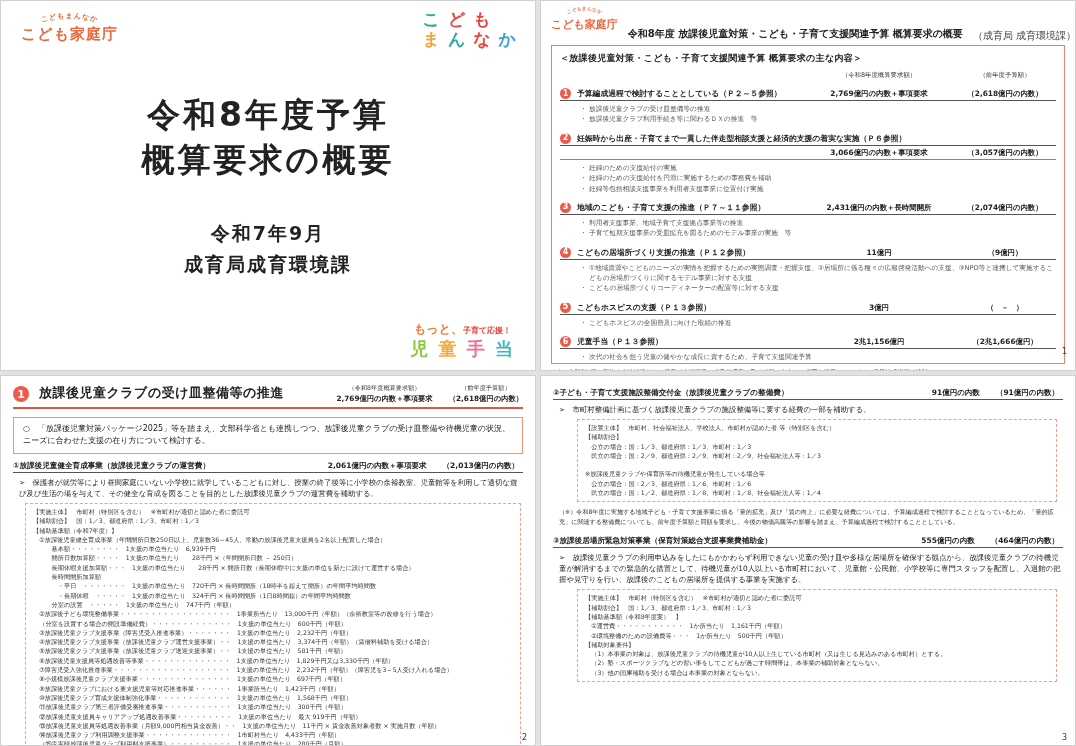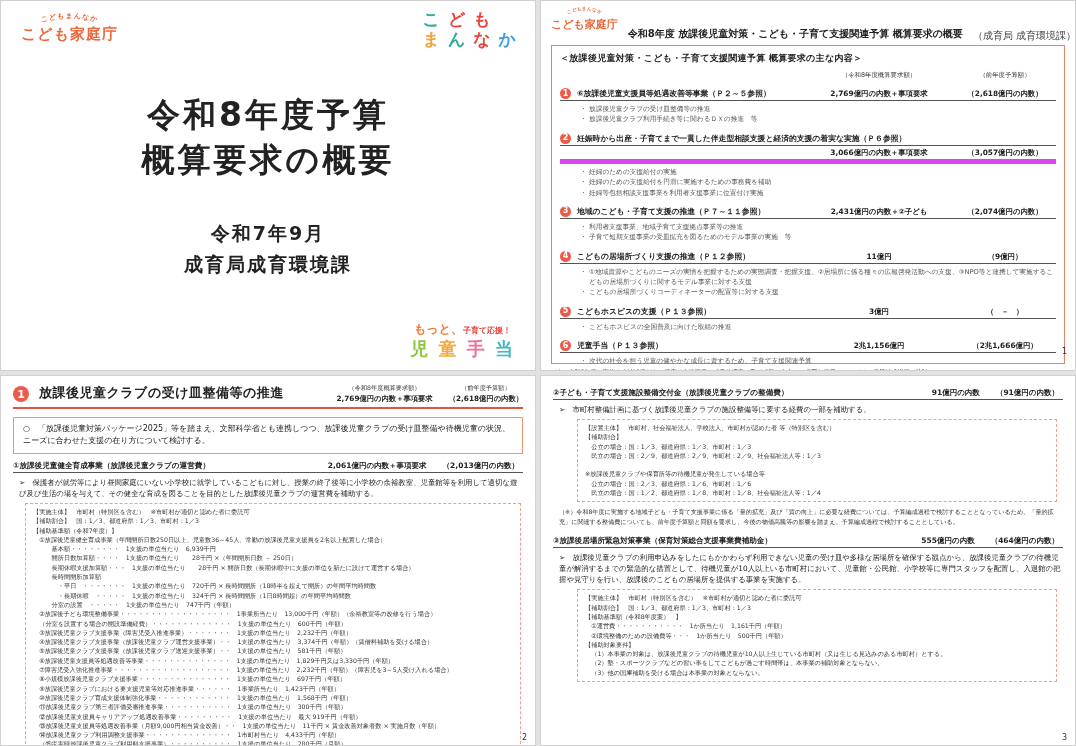--- a/index.html
+++ b/index.html
@@ -33,21 +33,21 @@
   .p1-colhead{display:flex;justify-content:flex-end;font-size:6.4px;margin-top:6px;color:#333}
   .colw1{width:150px;text-align:center}
   .colw2{width:102px;text-align:center}
   .p1-item{margin-top:8px}
   .p1-line{display:flex;align-items:flex-end;border-bottom:1px solid #555;padding-bottom:1px}
   .badge{width:11px;height:11px;border-radius:50%;background:#ee5a49;color:#fff;font-size:8px;font-weight:bold;display:inline-flex;align-items:center;justify-content:center;margin-right:6px;flex:0 0 auto;line-height:1}
   .p1-ititle{font-size:7.8px;font-weight:bold;white-space:nowrap}
   .p1-amt{margin-left:auto;font-size:7.4px;font-weight:bold}
   .p1-prev{font-size:7.4px;font-weight:bold}
   .p1-line2{display:none}
-  .p1-item.below .p1-line2{display:flex;justify-content:flex-end;border-bottom:5px solid #d946ef;padding-bottom:1px;margin-top:2px}
+  .p1-item.below .p1-line2{display:flex;justify-content:flex-end;border-bottom:1px solid #d946ef;padding-bottom:1px;margin-top:2px}
   .p1-bullets{list-style:none;margin:3px 0 0 20px}
   .p1-bullets li{font-size:6.7px;color:#555;line-height:1.55;padding-left:9px;position:relative}
   .p1-bullets li::before{content:"・";position:absolute;left:0}
   .p1-foot{font-size:6.1px;margin-top:4px;color:#333}
   .pagenum{position:absolute;right:8px;bottom:3px;font-size:8px;color:#333}
 
   
   .p2{padding:8px 12px 2px}
   .p3{padding:12px 12px 18px}
   .p2-header{display:flex;align-items:flex-start;border-bottom:2px solid #e0573f;padding-bottom:3px}
@@ -134,21 +134,21 @@
     <div class="p1-box">
       <div class="p1-boxtitle">＜放課後児童対策・こども・子育て支援関連予算 概算要求の主な内容＞</div>
       <div class="p1-colhead">
         <div class="colw1">（令和8年度概算要求額）</div>
         <div class="colw2">（前年度予算額）</div>
       </div>
       <div>
   <div class="p1-item">
     <div class="p1-line">
       <span class="badge">1</span>
-      <span class="p1-ititle">⑥放課後児童支援員等処遇改善等事業（Ｐ２～５参照）</span>
+      <span class="p1-ititle">予算編成過程で検討することとしている（Ｐ２～５参照）</span>
       <span class="p1-amt colw1">2,769億円の内数＋事項要求</span>
       <span class="p1-prev colw2">（2,618億円の内数）</span>
     </div>
 
     <ul class="p1-bullets">
   <li>放課後児童クラブの受け皿整備等の推進</li>
 
   <li>放課後児童クラブ利用手続き等に関わるＤＸの推進　等</li>
 </ul>
   </div>
@@ -169,21 +169,21 @@
   <li>妊婦のための支援給付を円滑に実施するための事務費を補助</li>
 
   <li>妊婦等包括相談支援事業を利用者支援事業に位置付け実施</li>
 </ul>
   </div>
 
   <div class="p1-item">
     <div class="p1-line">
       <span class="badge">3</span>
       <span class="p1-ititle">地域のこども・子育て支援の推進（Ｐ７～１１参照）</span>
-      <span class="p1-amt colw1">2,431億円の内数＋②子ども</span>
+      <span class="p1-amt colw1">2,431億円の内数＋長時間開所</span>
       <span class="p1-prev colw2">（2,074億円の内数）</span>
     </div>
 
     <ul class="p1-bullets">
   <li>利用者支援事業、地域子育て支援拠点事業等の推進</li>
 
   <li>子育て短期支援事業の受皿拡充を図るためのモデル事業の実施　等</li>
 </ul>
   </div>
 

